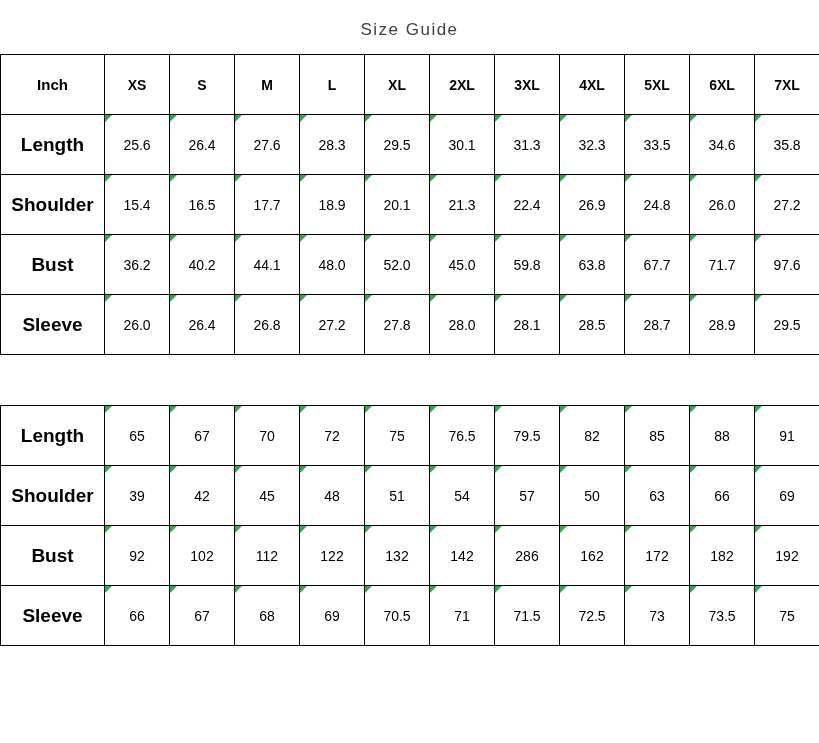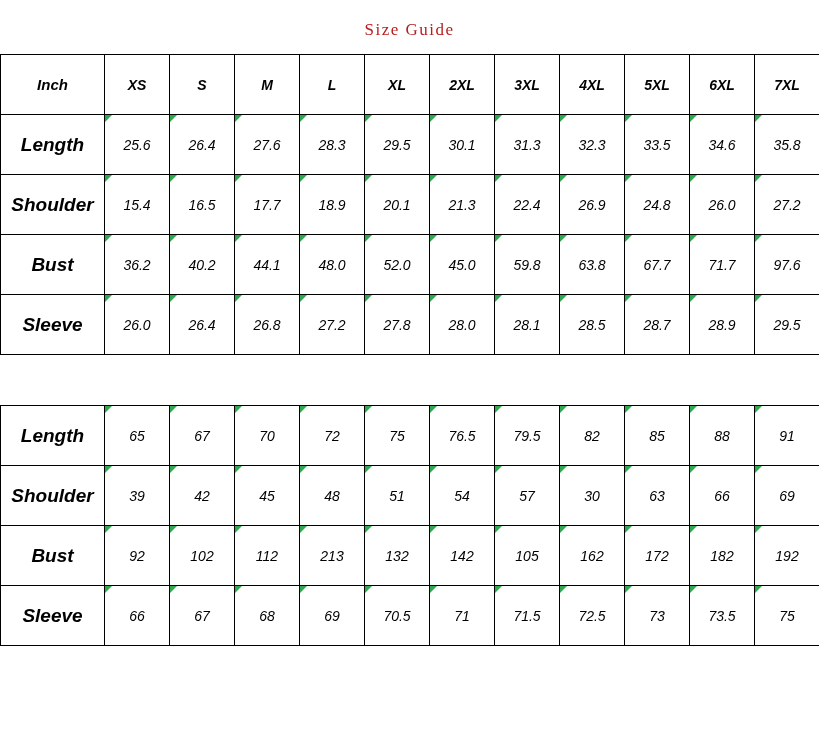--- a/index.html
+++ b/index.html
@@ -14,33 +14,32 @@
     color: #000000;
     overflow: hidden;
   }
   .page {
     position: relative;
     width: 819px;
     height: 743px;
     box-sizing: border-box;
   }
   .title {
-    font-family: Liberation Serif, serif;
+    font-family: Liberation Sans, sans-serif;
     font-size: 17px;
     letter-spacing: 1.5px;
     text-align: center;
     padding-top: 20px;
     padding-bottom: 14px;
-    color: #b91c1c;
+    color: #404040;
   }
   table.sizes {
     border-collapse: collapse;
     width: 819px;
     table-layout: fixed;
-    font-style: italic;
   }
   table.sizes td {
     border: 1px solid #000000;
     text-align: center;
     vertical-align: middle;
     font-size: 14px;
     height: 57px;
     position: relative;
     background: #ffffff;
   }
@@ -218,34 +217,34 @@
           </tr>
           <tr>
             <td class="rowhead">Shoulder</td>
             <td class="mark">39</td>
             <td class="mark">42</td>
             <td class="mark">45</td>
             <td class="mark">48</td>
             <td class="mark">51</td>
             <td class="mark">54</td>
             <td class="mark">57</td>
-            <td class="mark">30</td>
+            <td class="mark">50</td>
             <td class="mark">63</td>
             <td class="mark">66</td>
             <td class="mark">69</td>
           </tr>
           <tr>
             <td class="rowhead">Bust</td>
             <td class="mark">92</td>
             <td class="mark">102</td>
             <td class="mark">112</td>
-            <td class="mark">213</td>
+            <td class="mark">122</td>
             <td class="mark">132</td>
             <td class="mark">142</td>
-            <td class="mark">105</td>
+            <td class="mark">286</td>
             <td class="mark">162</td>
             <td class="mark">172</td>
             <td class="mark">182</td>
             <td class="mark">192</td>
           </tr>
           <tr>
             <td class="rowhead">Sleeve</td>
             <td class="mark">66</td>
             <td class="mark">67</td>
             <td class="mark">68</td>

